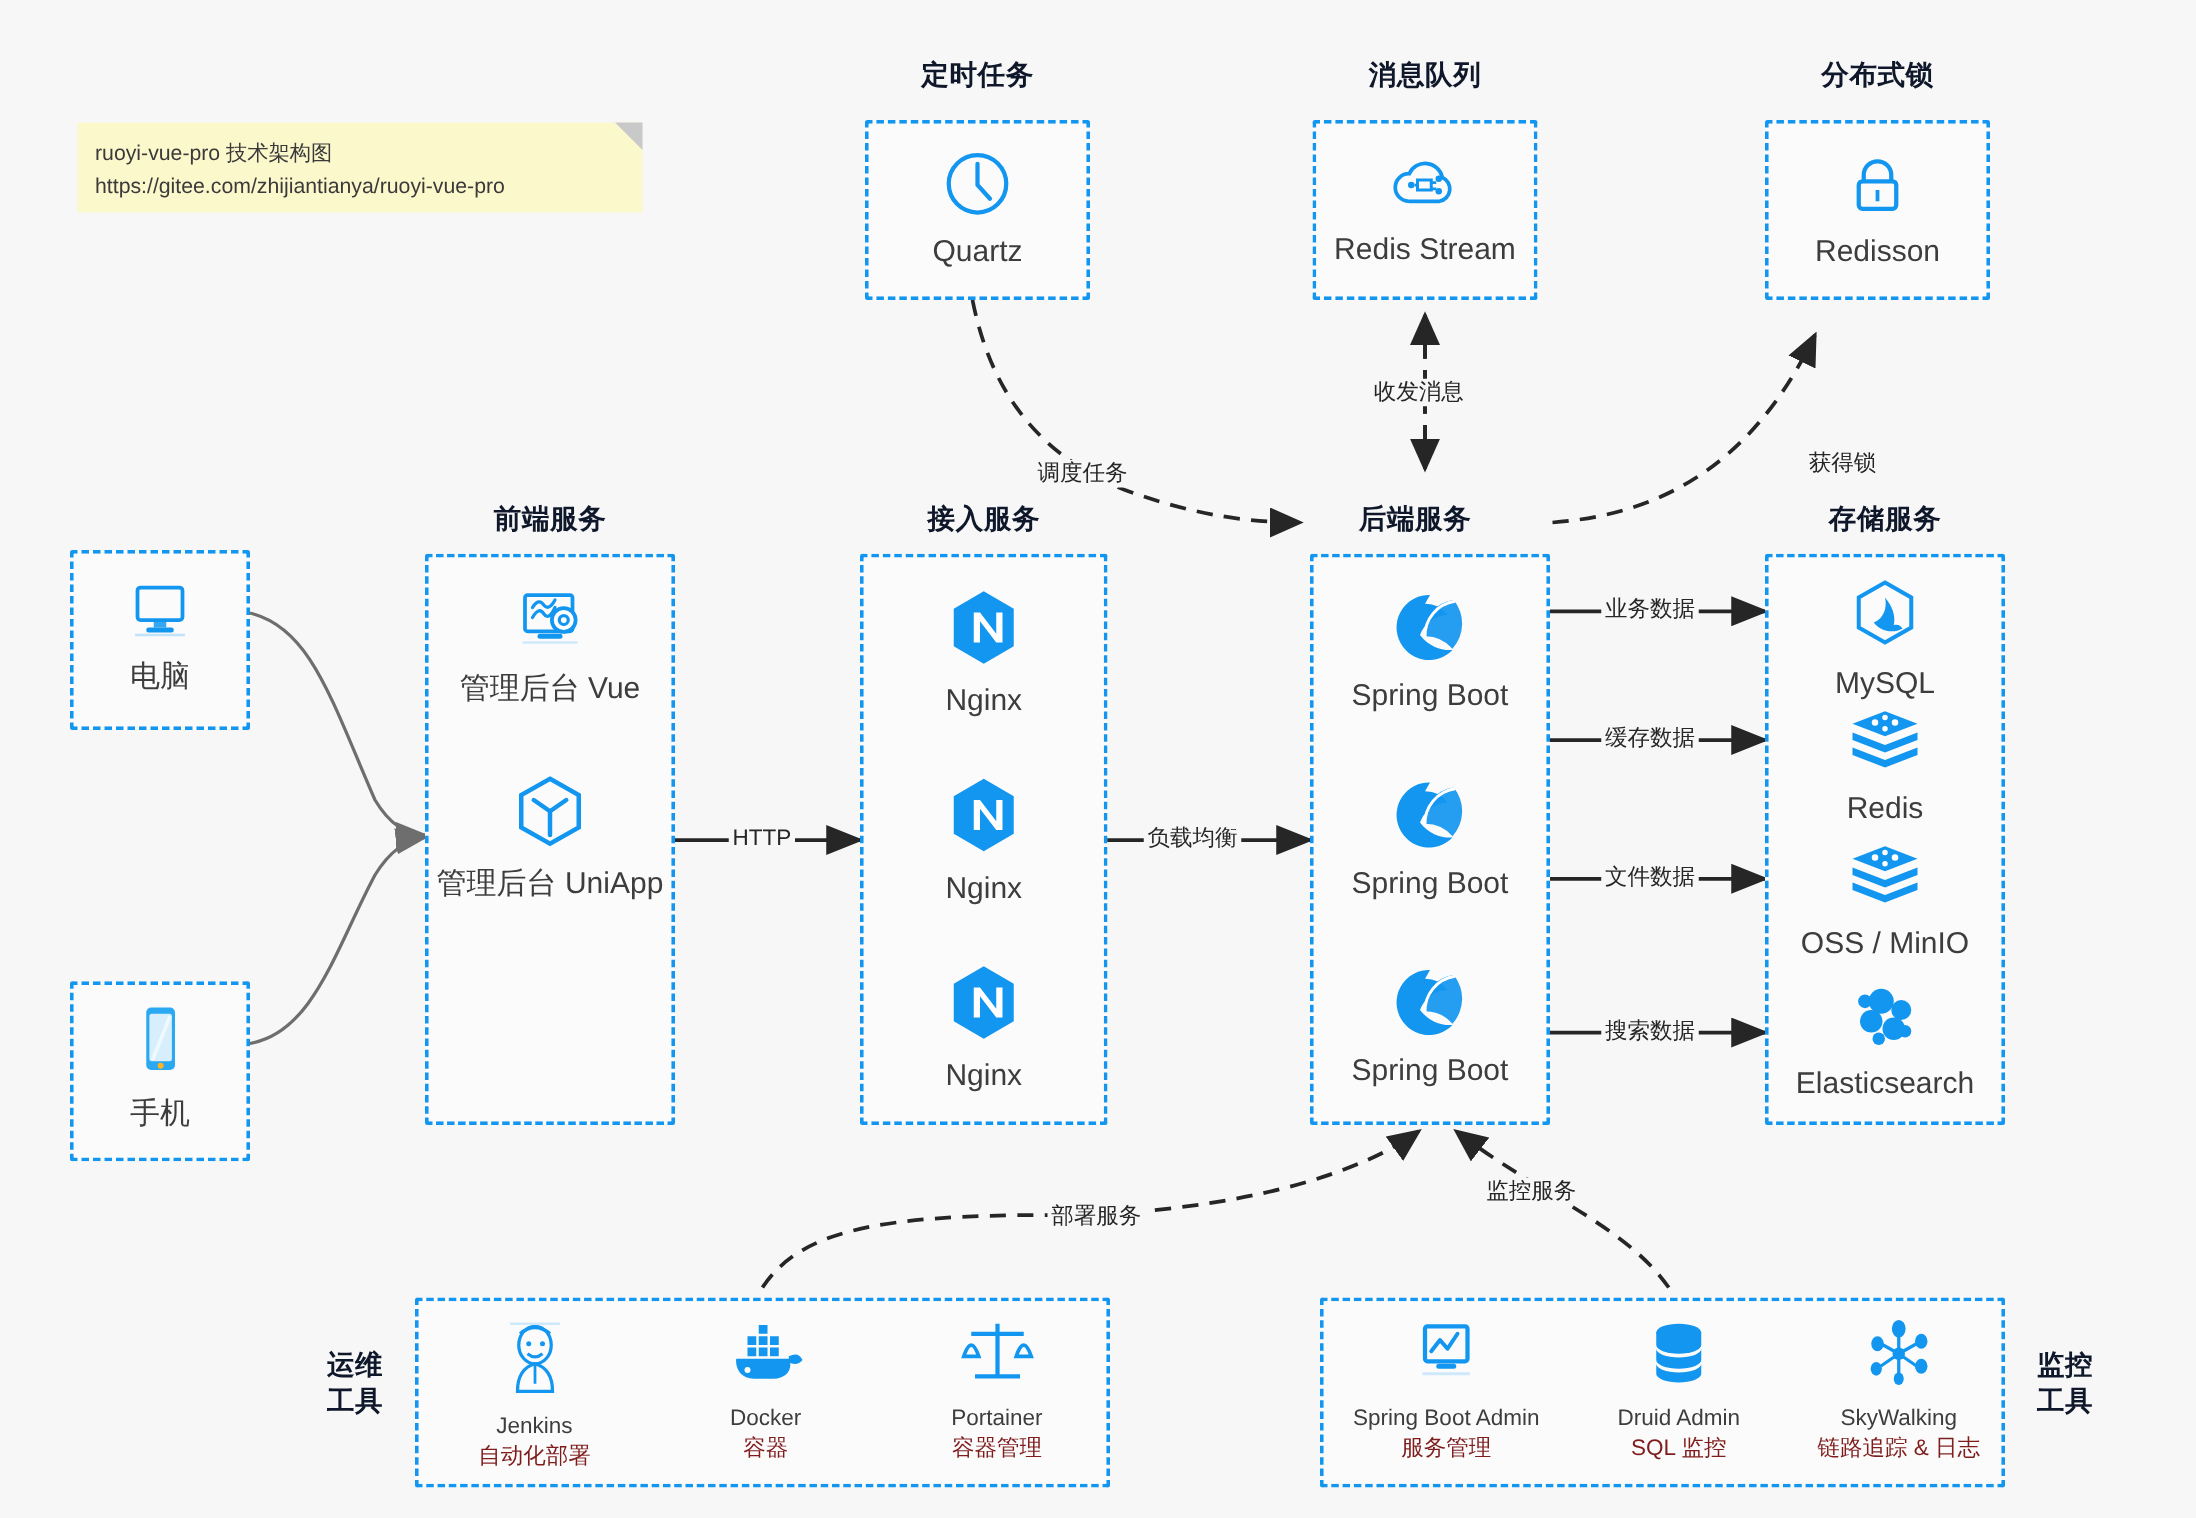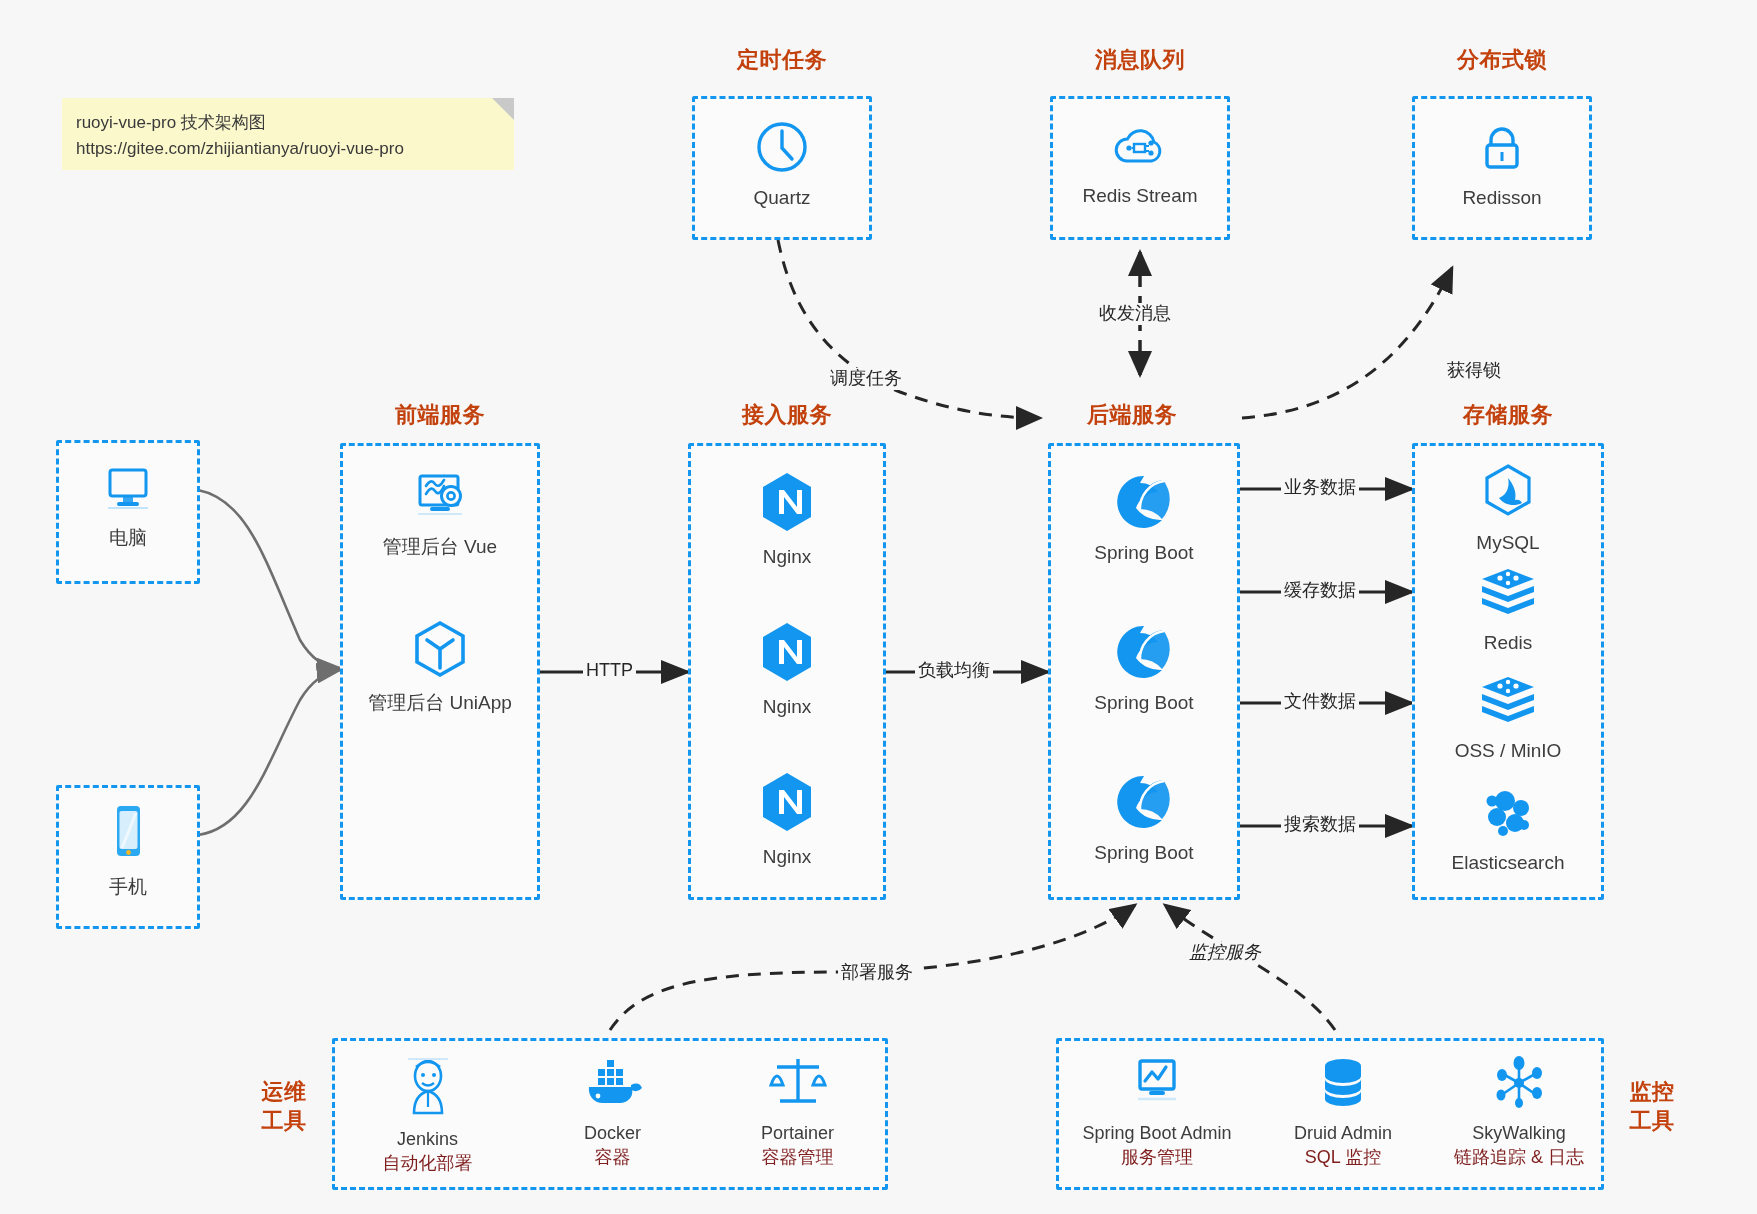--- a/index.html
+++ b/index.html
@@ -23,21 +23,21 @@
   .note-fold {
     position: absolute; right: 0; top: 0;
     width: 0; height: 0;
     border-top: 22px solid #c9c9c9;
     border-left: 22px solid transparent;
   }
 
   
   .gtitle {
     position: absolute;
-    color: #c2410c;
+    color: #0f172a;
     font-weight: bold;
     font-size: 22px;
     white-space: nowrap;
     text-align: center;
     letter-spacing: .5px;
   }
   .gtitle.two-line { line-height: 1.3; }
 
   
   .dbox {
@@ -47,21 +47,21 @@
     border-radius: 2px;
   }
 
   
   .node {
     position: absolute;
     width: 100%;
     text-align: center;
   }
   .node .lbl {
-    font-size: 19px;
+    font-size: 24px;
     color: #3d3d3d;
     margin-top: 6px;
     white-space: nowrap;
     line-height: 1.35;
   }
   .node .lbl.sm { font-size: 18px; }
   .node .sub { font-size: 18px; color: #7f1d1d; line-height: 1.35; }
 
   .icon { display: inline-block; line-height: 0; }
 
@@ -135,21 +135,21 @@
   <div class="clabel" style="left:827px; top:368px;">调度任务</div>
   <div class="clabel" style="left:1096px; top:303px;">收发消息</div>
   <div class="clabel" style="left:1444px; top:360px;">获得锁</div>
 
   <div class="clabel" style="left:1281px; top:477px;">业务数据</div>
   <div class="clabel" style="left:1281px; top:580px;">缓存数据</div>
   <div class="clabel" style="left:1281px; top:691px;">文件数据</div>
   <div class="clabel" style="left:1281px; top:814px;">搜索数据</div>
 
   <div class="clabel" style="left:838px; top:962px;">部署服务</div>
-  <div class="clabel" style="left:1186px; top:942px;font-style:italic;">监控服务</div>
+  <div class="clabel" style="left:1186px; top:942px;">监控服务</div>
 
   <div class="gtitle" style="left:692px; top:45px; width:180px;">定时任务</div>
   <div class="dbox" style="left:692px; top:96px; width:180px; height:144px;">
     <div class="node" style="top:20px;">
       <span class="icon">
         <svg width="56" height="56" viewBox="0 0 56 56">
           <circle cx="28" cy="28" r="23" fill="none" stroke="#1296f0" stroke-width="3.4"></circle>
           <path d="M28 12 L28 29 L38 40" fill="none" stroke="#1296f0" stroke-width="3.4" stroke-linecap="round"></path>
         </svg>
       </span>

